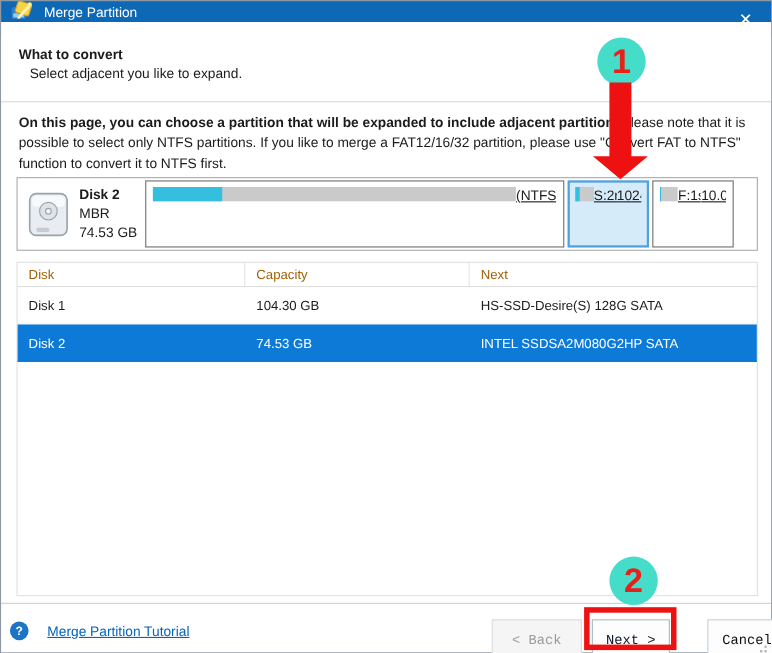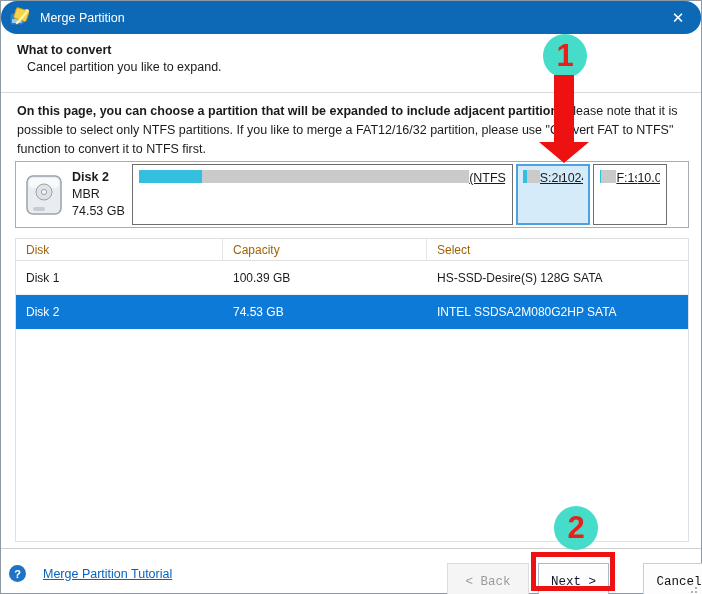--- a/index.html
+++ b/index.html
@@ -1,21 +1,21 @@
 <!DOCTYPE html>
 <html><head>
 <meta charset="utf-8">
 <style>
   * { margin:0; padding:0; box-sizing:border-box; }
   html,body { width:702px; height:594px; overflow:hidden; }
   body { font-family:"Liberation Sans", sans-serif; font-size:12px; color:#1b1b1b; background:#fff; }
   .window { position:relative; width:702px; height:594px; background:#ffffff; border:1px solid #8d9aa5; }
 
   
-  .titlebar { position:absolute; left:0; top:0; width:100%; height:33px; background:#0d68b5; display:flex; align-items:center; padding-left:8px;border-radius:16px; }
+  .titlebar { position:absolute; left:0; top:0; width:100%; height:19px; background:#0d68b5; display:flex; align-items:center; padding-left:8px; }
   .titlebar-icon { width:22px; height:22px; margin-right:9px; flex:0 0 auto; }
   .titlebar-text { color:#ffffff; font-size:12.5px; }
   .close-btn { position:absolute; right:6px; top:0; width:34px; height:33px; color:#ffffff; font-size:15px; display:flex; align-items:center; justify-content:center; cursor:pointer; }
 
   
   .header { position:absolute; left:0; top:33px; width:100%; height:59px; background:#ffffff; border-bottom:1px solid #d9d9d9; padding:9px 0 0 16px; }
   .header-title { font-weight:bold; font-size:12.5px; }
   .header-sub { margin-top:3px; padding-left:10px; font-size:12.5px; }
 
   
@@ -85,21 +85,21 @@
       <rect x="6" y="2" width="13" height="11" rx="2" fill="#f5d34a" stroke="#c7a128" transform="rotate(18 12 7)"></rect>
       <path d="M8 16 L18 5" stroke="#fff3b0" stroke-width="2.4" stroke-linecap="round"></path>
       <circle cx="18" cy="4" r="2" fill="#ffec7a"></circle>
     </svg>
     <span class="titlebar-text">Merge Partition</span>
     <span class="close-btn">✕</span>
   </div>
 
   <div class="header">
     <div class="header-title">What to convert</div>
-    <div class="header-sub">Cancel partition you like to expand.</div>
+    <div class="header-sub">Select adjacent you like to expand.</div>
   </div>
 
   <div class="description">
     <b>On this page, you can choose a partition that will be expanded to include adjacent partition.</b><span> Please note that it is possible to select only NTFS partitions. If you like to merge a FAT12/16/32 partition, please use "Convert FAT to NTFS" function to convert it to NTFS first.</span>
   </div>
 
   <div class="disk-panel">
     <div class="disk-info">
       <svg class="disk-icon" viewBox="0 0 38 42">
         <rect x="2" y="2" width="34" height="38" rx="6" fill="#e9ecf0" stroke="#9aa2ab" stroke-width="1.5"></rect>
@@ -138,25 +138,25 @@
         <div class="part-label">F:1st Partition</div>
         <div class="part-size">10.0 GB (Used</div>
       </div>
     </div>
   </div>
 
   <div class="disk-table">
     <div class="thead">
       <div class="th th-disk">Disk</div>
       <div class="th th-cap">Capacity</div>
-      <div class="th th-model">Select</div>
+      <div class="th th-model">Next</div>
     </div>
     <div class="trow">
       <div class="td td-disk">Disk 1</div>
-      <div class="td td-cap">100.39 GB</div>
+      <div class="td td-cap">104.30 GB</div>
       <div class="td td-model">HS-SSD-Desire(S) 128G SATA</div>
     </div>
     <div class="trow selected">
       <div class="td td-disk">Disk 2</div>
       <div class="td td-cap">74.53 GB</div>
       <div class="td td-model">INTEL SSDSA2M080G2HP SATA</div>
     </div>
   </div>
 
   <div class="footer-line"></div>

